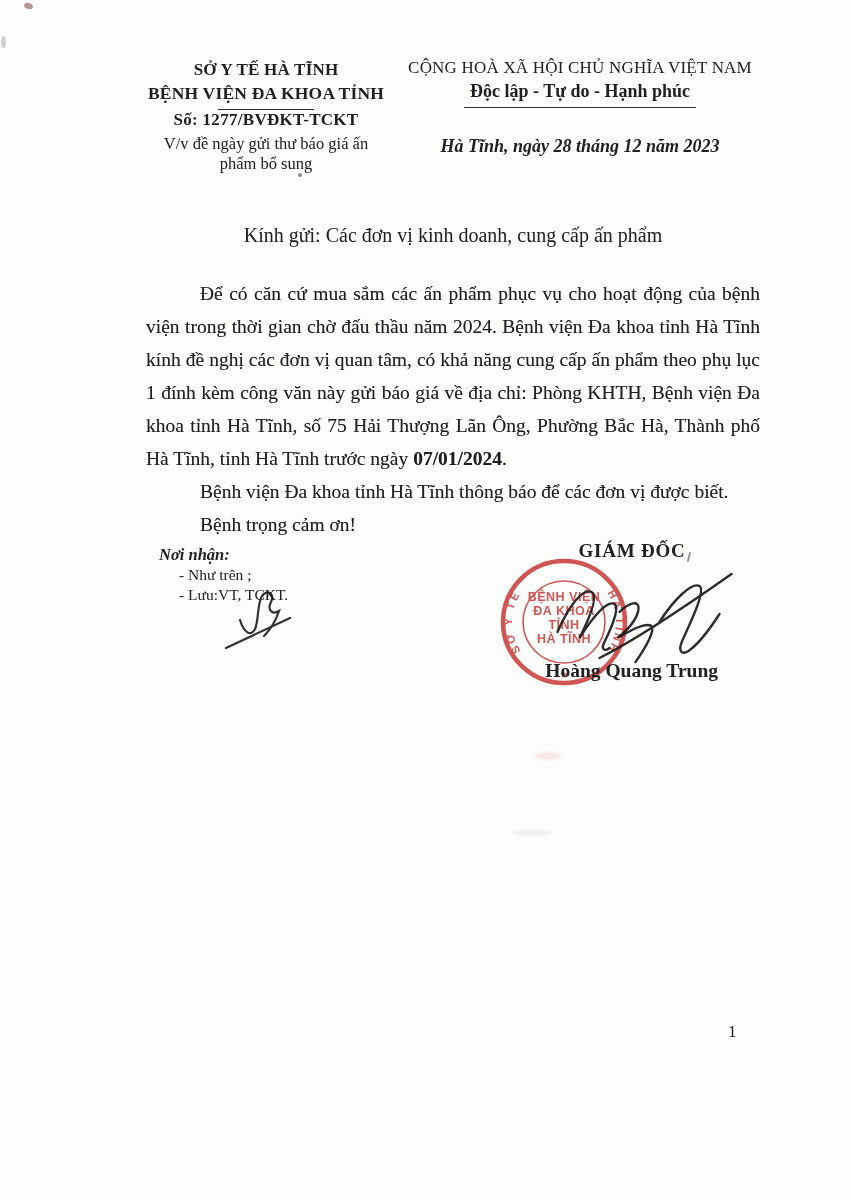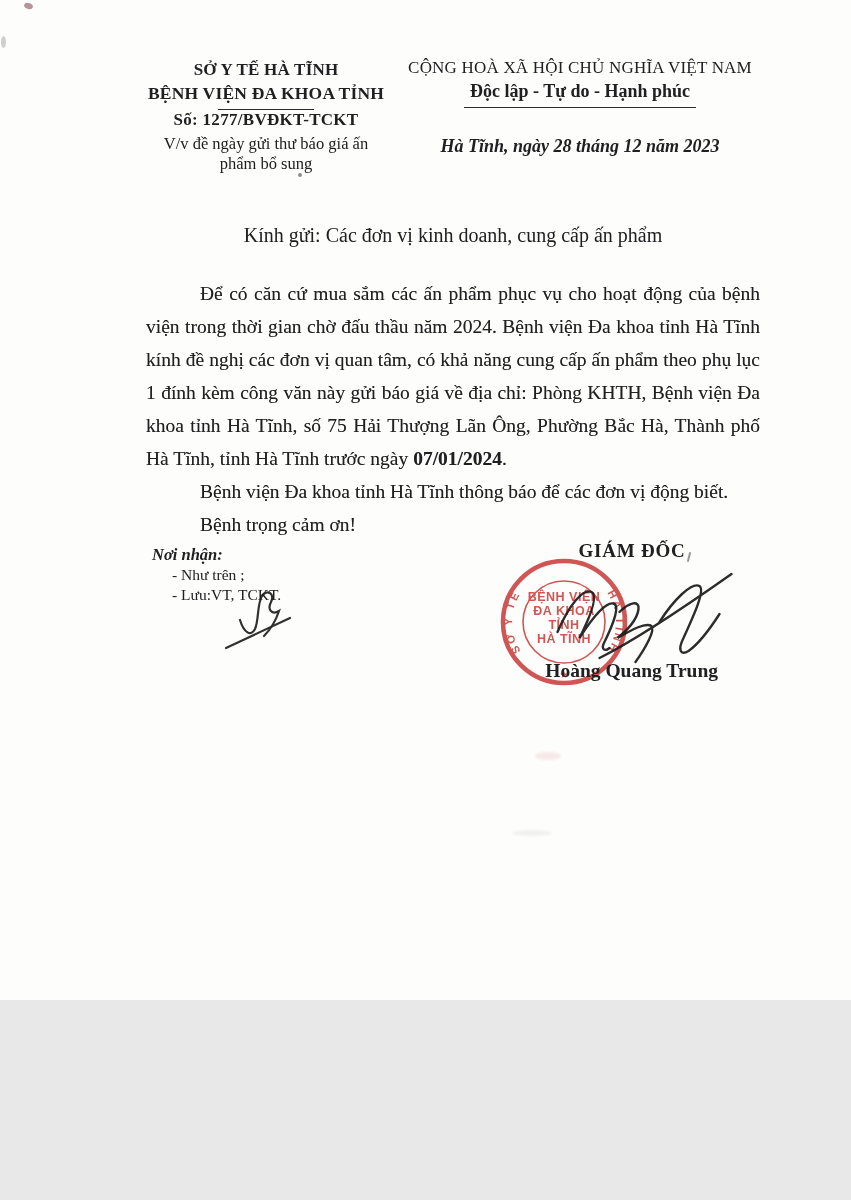--- a/index.html
+++ b/index.html
@@ -1,17 +1,17 @@
 <!DOCTYPE html>
 <html><head>
 <meta charset="utf-8">
 <style>
   html,body{margin:0;padding:0;background:#e8e8e8;}
   .page{
-    position:relative;width:851px;height:1000px;margin:0 auto;
+    position:relative;width:851px;height:1200px;margin:0 auto;
     background:#fdfdfc;overflow:hidden;
     font-family:"Liberation Serif","DejaVu Serif",serif;
     color:#202022;
     box-shadow:0 0 6px rgba(0,0,0,.25);
   }
   
   .org-block{position:absolute;left:128px;top:60px;width:276px;text-align:center;}
   .org-parent{font-size:17px;font-weight:600;letter-spacing:.2px;}
   .org-name{font-size:17.5px;font-weight:700;margin-top:3px;letter-spacing:.2px;}
   .org-underline{width:96px;border-top:1.8px solid #2b2b2b;margin:5px auto 0;}
@@ -23,21 +23,21 @@
   .national-underline{width:232px;border-top:1.8px solid #2b2b2b;margin:5px auto 0;}
   .place-date{font-size:18px;font-style:italic;font-weight:700;margin-top:28px;}
   
   .body-block{position:absolute;left:146px;top:224px;width:614px;}
   .salutation{text-align:center;font-size:20px;margin:0 0 30px;}
   .para{font-size:19.5px;line-height:33px;margin:0;text-indent:54px;
         text-shadow:0 0 .4px rgba(0,0,0,.35);}
   .para.justified{text-align:justify;}
   .deadline{font-weight:700;}
   
-  .recipients-block{position:absolute;left:152px;top:545px;}
+  .recipients-block{position:absolute;left:159px;top:545px;}
   .recipients-label{font-size:16.5px;font-weight:700;font-style:italic;}
   .recipient-item{font-size:15.5px;line-height:19.5px;margin-left:20px;}
   .signer-title{position:absolute;left:552px;top:540px;width:160px;text-align:center;
                 font-size:19px;font-weight:700;letter-spacing:.8px;}
   .signer-name{position:absolute;left:518px;top:660px;width:200px;text-align:right;
                font-size:19.5px;font-weight:700;}
   .stamp{position:absolute;left:494px;top:552px;opacity:.88;}
   .ring{font-family:"Liberation Sans","DejaVu Sans",sans-serif;font-weight:700;
         font-size:11px;letter-spacing:2.5px;fill:#c9403d;}
   .stamp-center{font-family:"Liberation Sans","DejaVu Sans",sans-serif;font-weight:700;
@@ -79,21 +79,21 @@
   <div class="national-block">
     <div class="motto1">CỘNG HOÀ XÃ HỘI CHỦ NGHĨA VIỆT NAM</div>
     <div class="motto2">Độc lập - Tự do - Hạnh phúc</div>
     <div class="national-underline"></div>
     <div class="place-date">Hà Tĩnh, ngày 28 tháng 12 năm 2023</div>
   </div>
 
   <div class="body-block">
     <div class="salutation">Kính gửi: Các đơn vị kinh doanh, cung cấp ấn phẩm</div>
     <p class="para justified"><span>Để có căn cứ mua sắm các ấn phẩm phục vụ cho hoạt động của bệnh viện trong thời gian chờ đấu thầu năm 2024. Bệnh viện Đa khoa tỉnh Hà Tĩnh kính đề nghị các đơn vị quan tâm, có khả năng cung cấp ấn phẩm theo phụ lục 1 đính kèm công văn này gửi báo giá về địa chỉ: Phòng KHTH, Bệnh viện Đa khoa tỉnh Hà Tĩnh, số 75 Hải Thượng Lãn Ông, Phường Bắc Hà, Thành phố Hà Tĩnh, tỉnh Hà Tĩnh trước ngày </span><span class="deadline">07/01/2024</span><span>.</span></p>
-    <p class="para">Bệnh viện Đa khoa tỉnh Hà Tĩnh thông báo để các đơn vị động biết.</p>
+    <p class="para">Bệnh viện Đa khoa tỉnh Hà Tĩnh thông báo để các đơn vị được biết.</p>
     <p class="para">Bệnh trọng cảm ơn!</p>
   </div>
 
   <div class="recipients-block">
     <div class="recipients-label">Nơi nhận:</div>
     <div class="recipient-item">- Như trên ;</div>
     <div class="recipient-item">- Lưu:VT, TCKT.</div>
   </div>
 
   <svg class="initials-svg" width="90" height="70" viewBox="0 0 90 70">

